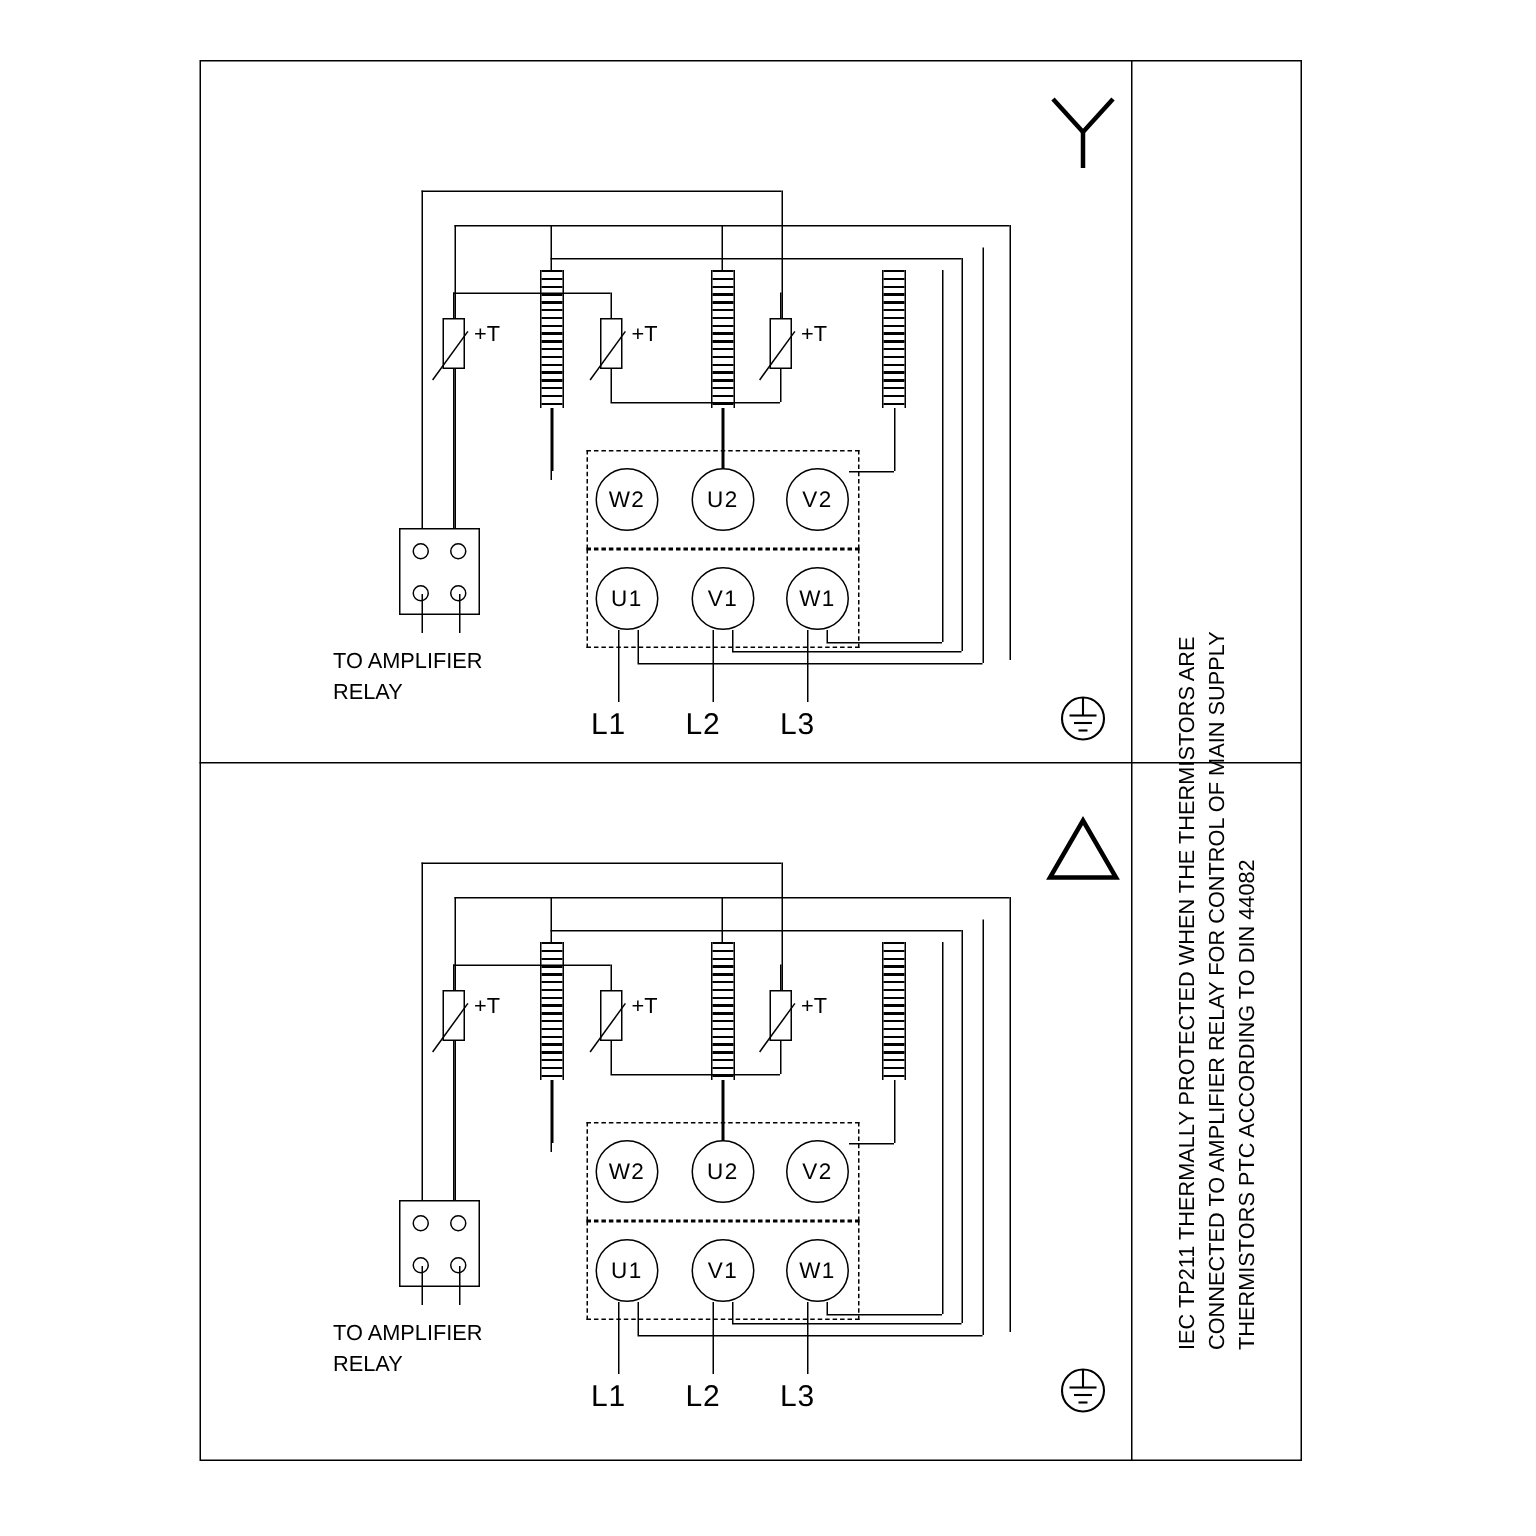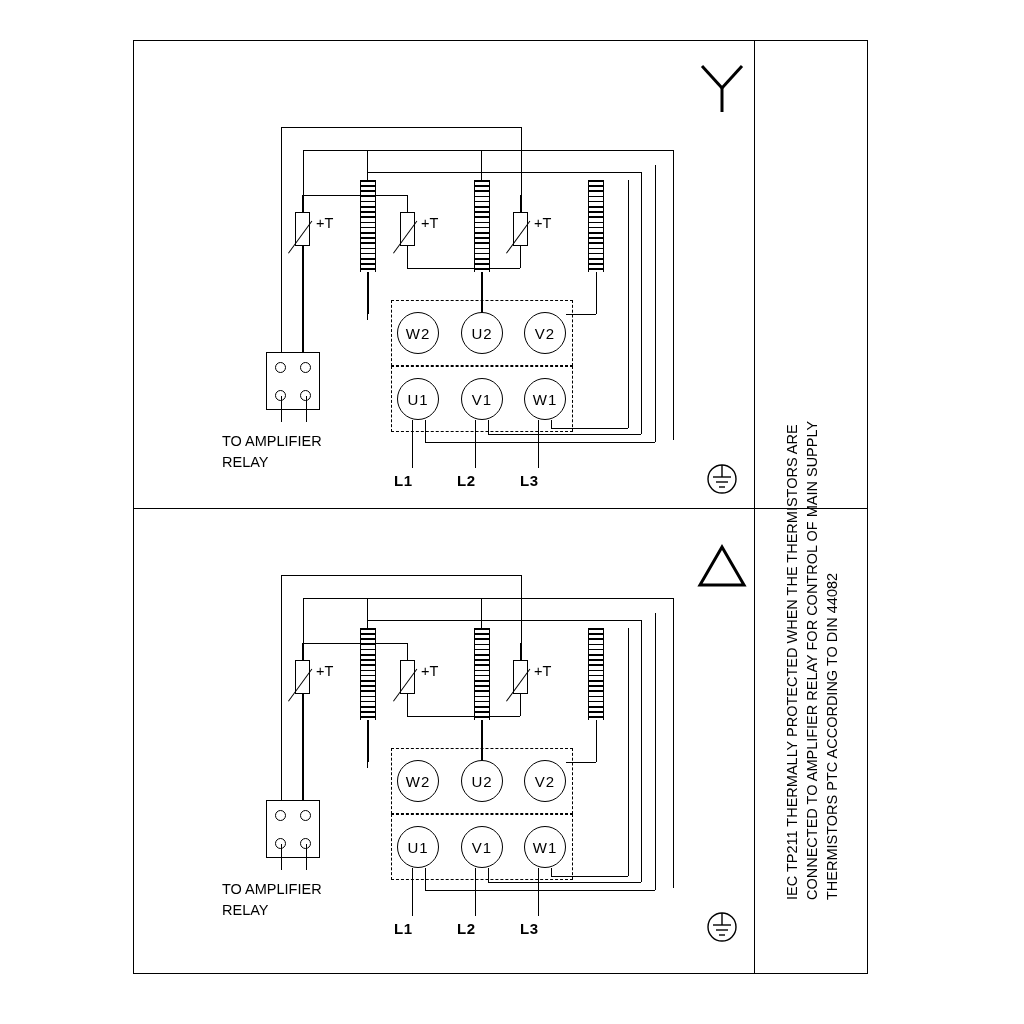--- a/index.html
+++ b/index.html
@@ -126,21 +126,21 @@
     width: 11px;
     height: 11px;
     border: 1.3px solid #000;
     border-radius: 50%;
     box-sizing: border-box;
     background: #fff;
   }
 
   
   .lbl { position: absolute; font-size: 14.5px; white-space: nowrap; }
-  .lbl-l { position: absolute; font-size: 15px; letter-spacing: 0.5px; font-weight: bold; }
+  .lbl-l { position: absolute; font-size: 20px; letter-spacing: 0.5px; }
 
   
   .sidenote {
     position: absolute;
     transform-origin: 0 0;
     transform: rotate(-90deg);
     font-size: 14.5px;
     line-height: 20px;
     white-space: nowrap;
   }

